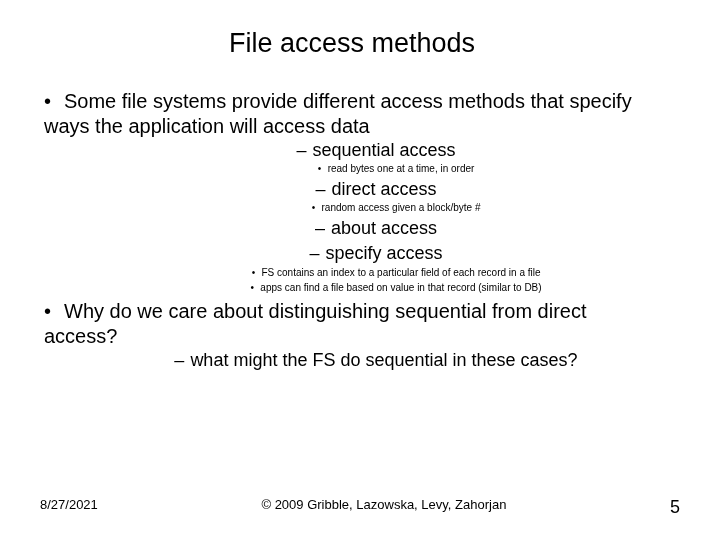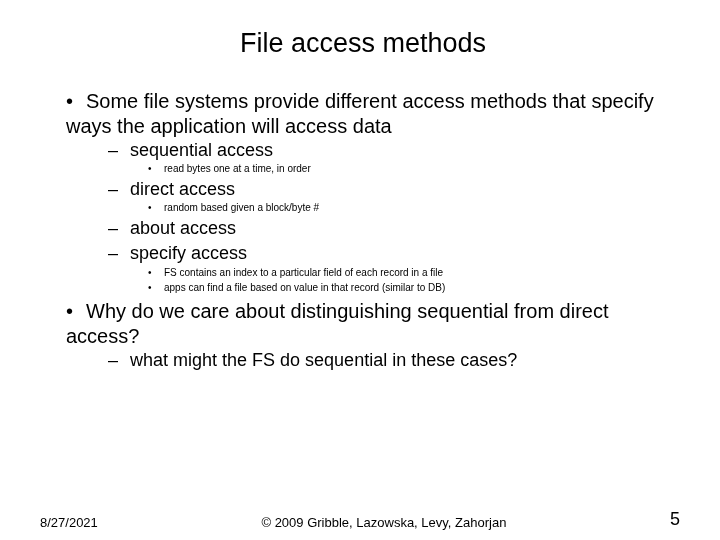--- a/index.html
+++ b/index.html
@@ -8,21 +8,21 @@
       height: 540px;
       background: #fff;
       font-family: Arial, Helvetica, sans-serif;
       color: #000;
       position: relative;
       overflow: hidden;
     }
     .slide {
       width: 100%;
       height: 100%;
-      padding: 28px 40px 0 46px;
+      padding: 28px 40px 0 24px;
     }
     .title {
       text-align: center;
       font-size: 27px;
       font-weight: 400;
       margin-bottom: 30px;
     }
     .content {
       padding: 0 20px;
     }
@@ -32,37 +32,38 @@
       line-height: 1.25;
       margin-bottom: 4px;
     }
     .l1 .bullet { display: inline-block; width: 20px; }
     .l1-text { display: inline; }
     .l2-wrap { padding-left: 42px; }
     .l2 {
       font-size: 18px;
       line-height: 1.3;
       margin-bottom: 2px;
+      text-align: center;
     }
     .l2 .dash { display: inline-block; width: 22px; }
     .l3-wrap { padding-left: 40px; }
     .l3 {
       font-size: 10px;
       line-height: 1.35;
       margin-bottom: 2px;
     }
     .l3 .dot { display: inline-block; width: 16px; }
     .footer {
       position: absolute;
-      bottom: 10px;
+      bottom: 22px;
       left: 0;
       width: 100%;
       padding: 0 40px;
       display: flex;
-      align-items: flex-end;
+      align-items: flex-start;
       font-size: 13px;
     }
     .footer .date { flex: 0 0 auto; }
     .footer .copy { flex: 1 1 auto; text-align: center; }
     .footer .pg { flex: 0 0 auto; font-size: 18px; }
   </style>
 </head>
 <body>
 
 <div class="slide">
@@ -75,21 +76,21 @@
         <ul class="l2-wrap">
           <li class="l2">
             <span class="dash">–</span><span>sequential access</span>
             <ul class="l3-wrap">
               <li class="l3"><span class="dot">•</span><span>read bytes one at a time, in order</span></li>
             </ul>
           </li>
           <li class="l2">
             <span class="dash">–</span><span>direct access</span>
             <ul class="l3-wrap">
-              <li class="l3"><span class="dot">•</span><span>random based given a block/byte #</span></li>
+              <li class="l3"><span class="dot">•</span><span>random access given a block/byte #</span></li>
             </ul>
           </li>
           <li class="l2">
             <span class="dash">–</span><span>about access</span>
           </li>
           <li class="l2">
             <span class="dash">–</span><span>specify access</span>
             <ul class="l3-wrap">
               <li class="l3"><span class="dot">•</span><span>FS contains an index to a particular field of each record in a file</span></li>
               <li class="l3"><span class="dot">•</span><span>apps can find a file based on value in that record (similar to DB)</span></li>

